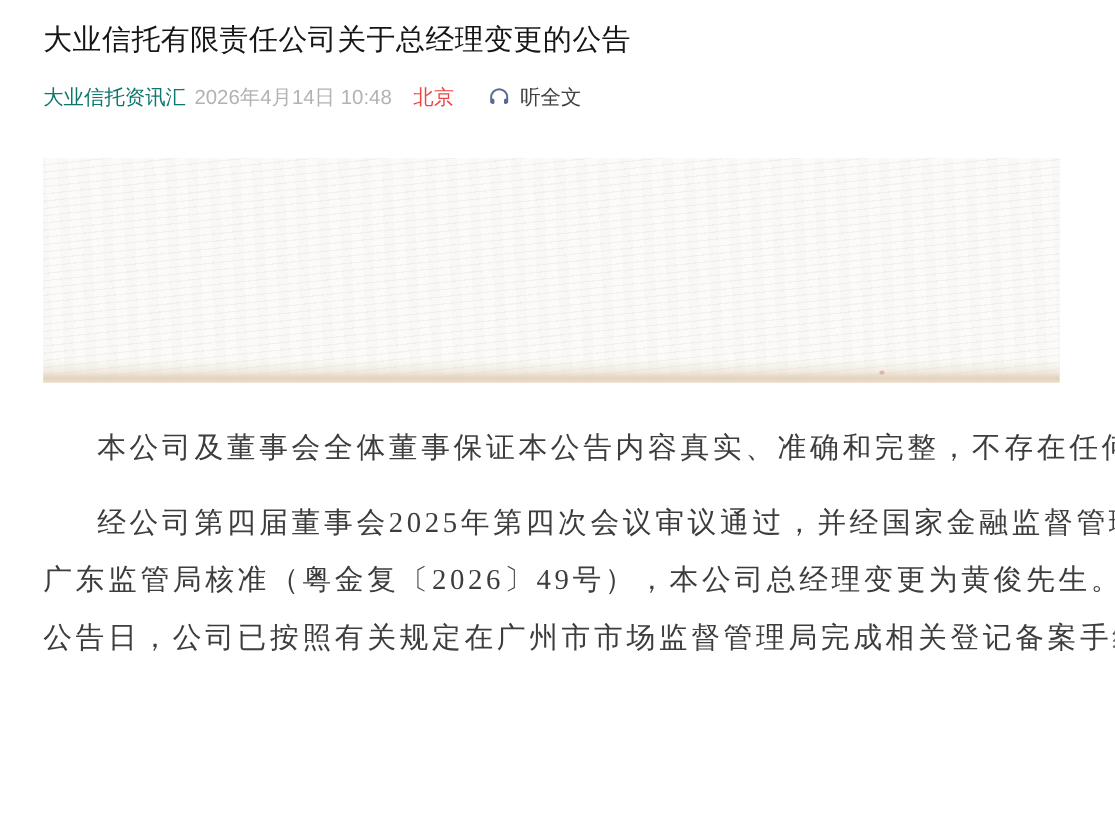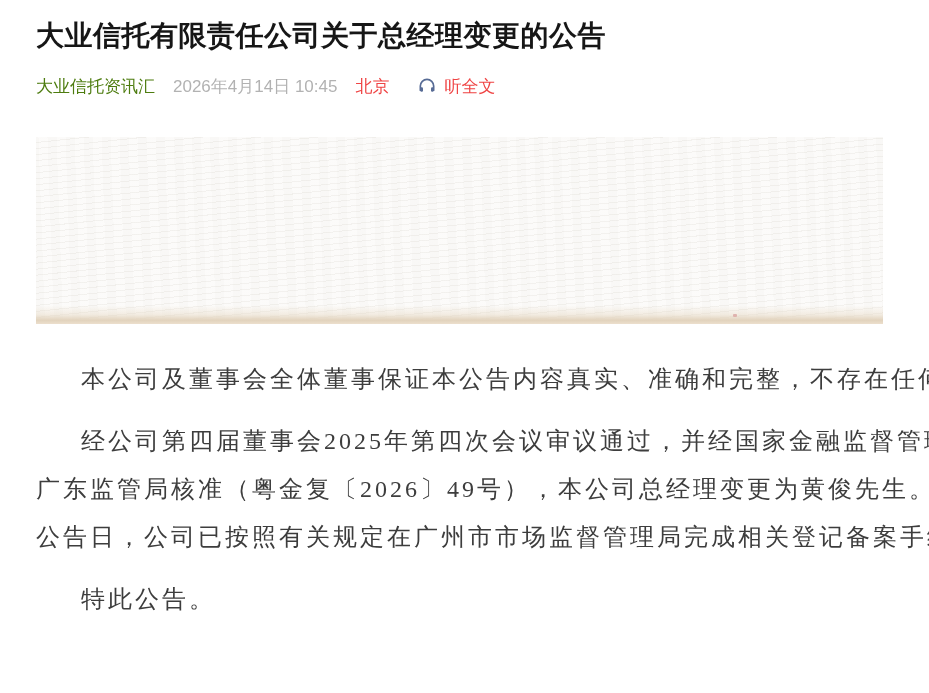--- a/index.html
+++ b/index.html
@@ -9,51 +9,51 @@
     width: 929px;
     height: 693px;
     overflow: hidden;
     font-family: "Liberation Sans", sans-serif;
   }
   .article {
     padding: 18px 36px 0 36px;
   }
   .title {
     font-family: "Liberation Sans", sans-serif;
-    font-size: 28px;
-    font-weight: 700;
+    font-size: 24px;
+    font-weight: 400;
     color: #161616;
     line-height: 1.3;
     margin: 0 0 20px 0;
     letter-spacing: 0.5px;
   }
   .meta-row {
     display: flex;
     align-items: center;
     font-size: 17px;
     margin-bottom: 0;
     height: 24px;
   }
   .account-name {
-    color: #4d7c0f;
+    color: #0f766e;
     cursor: pointer;
-    margin-right: 18px;
+    margin-right: 7px;
   }
   .meta-date {
     color: #b2b2b2;
     margin-right: 18px;
   }
   .meta-location {
     color: #ef4444;
     margin-right: 28px;
   }
   .listen-btn {
     display: flex;
     align-items: center;
-    color: #ef4444;
+    color: #404040;
     cursor: pointer;
   }
   .listen-btn svg {
     margin-right: 7px;
     display: block;
   }
   .hero {
     position: relative;
     width: 847px;
     height: 187px;
@@ -102,21 +102,21 @@
 </style>
 </head>
 <body>
 
 <div class="article">
 
   <h1 class="title">大业信托有限责任公司关于总经理变更的公告</h1>
 
   <div class="meta-row">
     <span class="account-name">大业信托资讯汇</span>
-    <span class="meta-date">2026年4月14日 10:45</span>
+    <span class="meta-date">2026年4月14日 10:48</span>
     <span class="meta-location">北京</span>
     <span class="listen-btn">
       <span>
         <svg width="20" height="20" viewBox="0 0 24 24" fill="none" stroke="#576b95" stroke-width="2" stroke-linecap="round" stroke-linejoin="round">
           <path d="M4 17 v-5 a8 8 0 0 1 16 0 v5"></path>
           <path d="M4 13.5 h1.8 a1.4 1.4 0 0 1 1.4 1.4 v2.6 a1.4 1.4 0 0 1 -1.4 1.4 H5.4 A1.4 1.4 0 0 1 4 17.5 z" fill="#576b95" stroke="none"></path>
           <path d="M20 13.5 h-1.8 a1.4 1.4 0 0 0 -1.4 1.4 v2.6 a1.4 1.4 0 0 0 1.4 1.4 h0.4 A1.4 1.4 0 0 0 20 17.5 z" fill="#576b95" stroke="none"></path>
         </svg>
       </span>
       <span>听全文</span>
@@ -132,18 +132,15 @@
     <div class="paragraph">
       <div class="text-line indent">本公司及董事会全体董事保证本公告内容真实、准确和完整，不存在任何虚假</div>
     </div>
 
     <div class="paragraph">
       <div class="text-line indent">经公司第四届董事会2025年第四次会议审议通过，并经国家金融监督管理总局</div>
       <div class="text-line">广东监管局核准（粤金复〔2026〕49号），本公司总经理变更为黄俊先生。截至本</div>
       <div class="text-line">公告日，公司已按照有关规定在广州市市场监督管理局完成相关登记备案手续。</div>
     </div>
 
-    <div class="paragraph">
-      <div class="text-line indent">特此公告。</div>
-    </div>
 
   </div>
 </div>
 
 </body></html>

